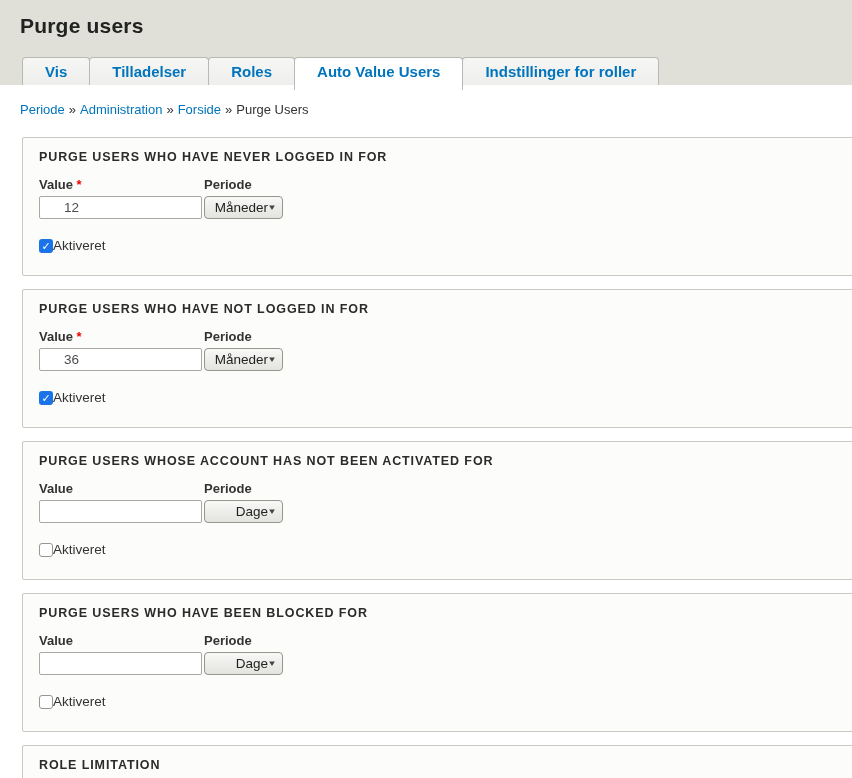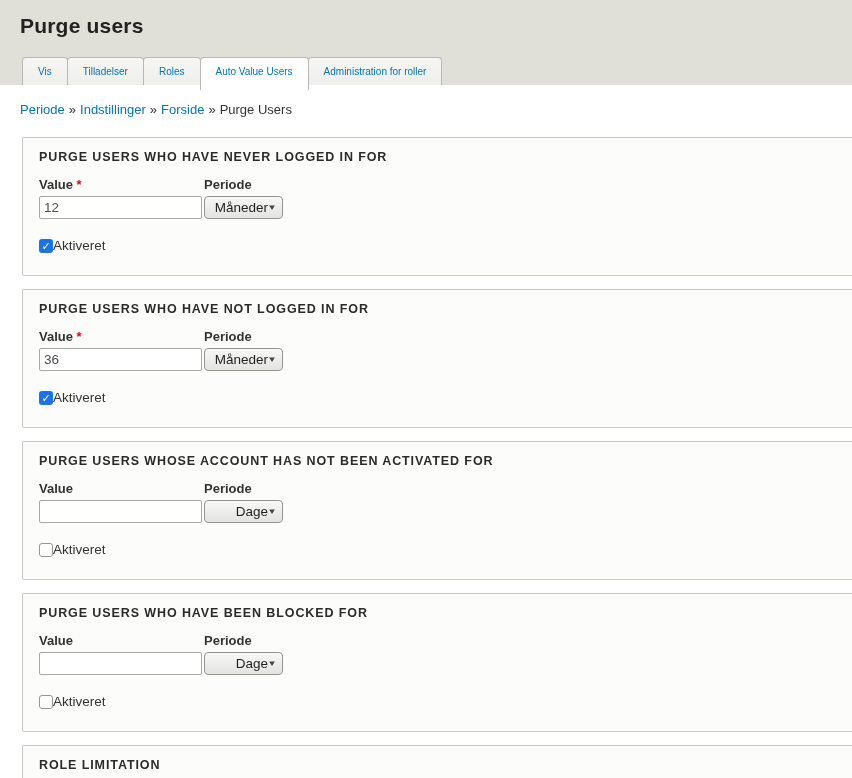--- a/index.html
+++ b/index.html
@@ -29,24 +29,24 @@
     position: absolute;
     left: 22px;
     bottom: 0;
     display: flex;
     align-items: flex-end;
   }
   .tab {
     display: block;
     height: 27px;
     line-height: 27px;
-    padding: 0 15px;
+    padding: 0 22px;
     margin-left: -1px;
-    font-size: 10px;
-    font-weight: normal;
+    font-size: 15px;
+    font-weight: bold;
     color: #0074bd;
     text-decoration: none;
     background: linear-gradient(#f6f6f4, #eeeeec);
     border: 1px solid #b9b9b4;
     border-bottom: none;
     border-radius: 4px 4px 0 0;
     white-space: nowrap;
     cursor: pointer;
   }
   .tab:first-child { margin-left: 0; }
@@ -94,21 +94,21 @@
     font-size: 13px;
     font-weight: bold;
     color: #333;
     margin-bottom: 4px;
   }
   .req { color: #ee0000; font-weight: bold; }
   .value-input {
     box-sizing: border-box;
     width: 163px;
     height: 23px;
-    padding: 0 4px;
+    padding: 0 24px;
     border: 1px solid #a9a9a4;
     border-radius: 2px;
     background: #fff;
     font-family: inherit;
     font-size: 13.5px;
     color: #4d4d4d;
   }
   .period-col { margin-left: 2px; }
   .select {
     box-sizing: border-box;
@@ -154,25 +154,25 @@
 </head>
 <body>
 
 <header class="page-header">
   <h1 class="page-title">Purge users</h1>
   <nav class="tabs" id="tabs">
       <a class="tab">Vis</a>
       <a class="tab">Tilladelser</a>
       <a class="tab">Roles</a>
       <a class="tab active">Auto Value Users</a>
-      <a class="tab">Administration for roller</a>
+      <a class="tab">Indstillinger for roller</a>
     </nav>
 </header>
 
-<div class="breadcrumb" id="breadcrumb"><a href="#">Periode</a><span class="sep">»</span><a href="#">Indstillinger</a><span class="sep">»</span><a href="#">Forside</a><span class="sep">»</span><span>Purge Users</span></div>
+<div class="breadcrumb" id="breadcrumb"><a href="#">Periode</a><span class="sep">»</span><a href="#">Administration</a><span class="sep">»</span><a href="#">Forside</a><span class="sep">»</span><span>Purge Users</span></div>
 
 <main class="content" id="fieldsets">
     <section class="fieldset">
     <div class="legend">PURGE USERS WHO HAVE NEVER LOGGED IN FOR</div>
     <div class="fs-body">
       <div class="row">
         <div class="col value-col">
           <label><span class="lbl">Value</span><span class="req"> *</span></label>
           <input type="text" class="value-input" value="12" style="">
         </div>

